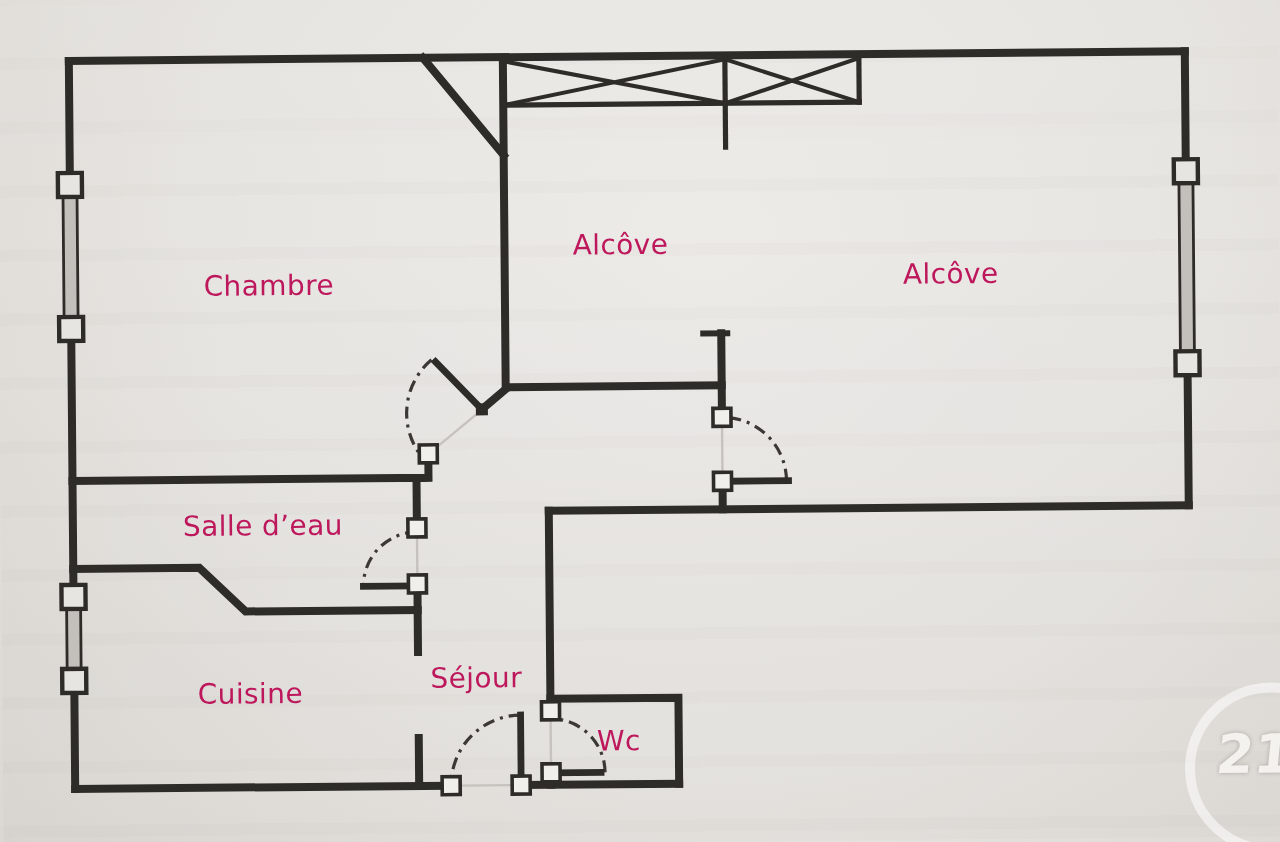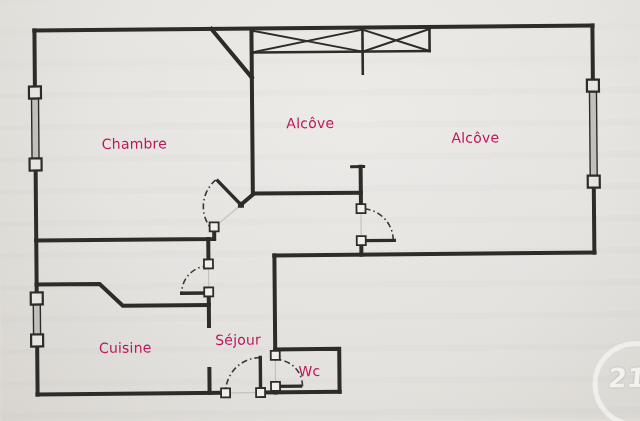--- a/index.html
+++ b/index.html
@@ -113,20 +113,21 @@
       <rect class="jamb" x="219.5" y="387.5" width="9" height="9"></rect>
       <rect class="jamb" x="254.5" y="387.5" width="9" height="9"></rect>
       <rect class="jamb" x="269.5" y="350.5" width="9" height="9"></rect>
       <rect class="jamb" x="269.5" y="381.5" width="9" height="9"></rect>
     </g>
   </svg>
 
   <div class="room-label" style="left:135px;top:142px">Chambre</div>
   <div class="room-label" style="left:311px;top:123px">Alcôve</div>
   <div class="room-label" style="left:476px;top:139px">Alcôve</div>
+  <div class="room-label" style="left:131px;top:262px">Salle d’eau</div>
   <div class="room-label" style="left:124px;top:346px">Cuisine</div>
   <div class="room-label" style="left:237px;top:339px">Séjour</div>
   <div class="room-label" style="left:308px;top:371px">Wc</div>
 
   <div class="watermark">
     <span>21</span>
   </div>
 </div>
 
 </body></html>

